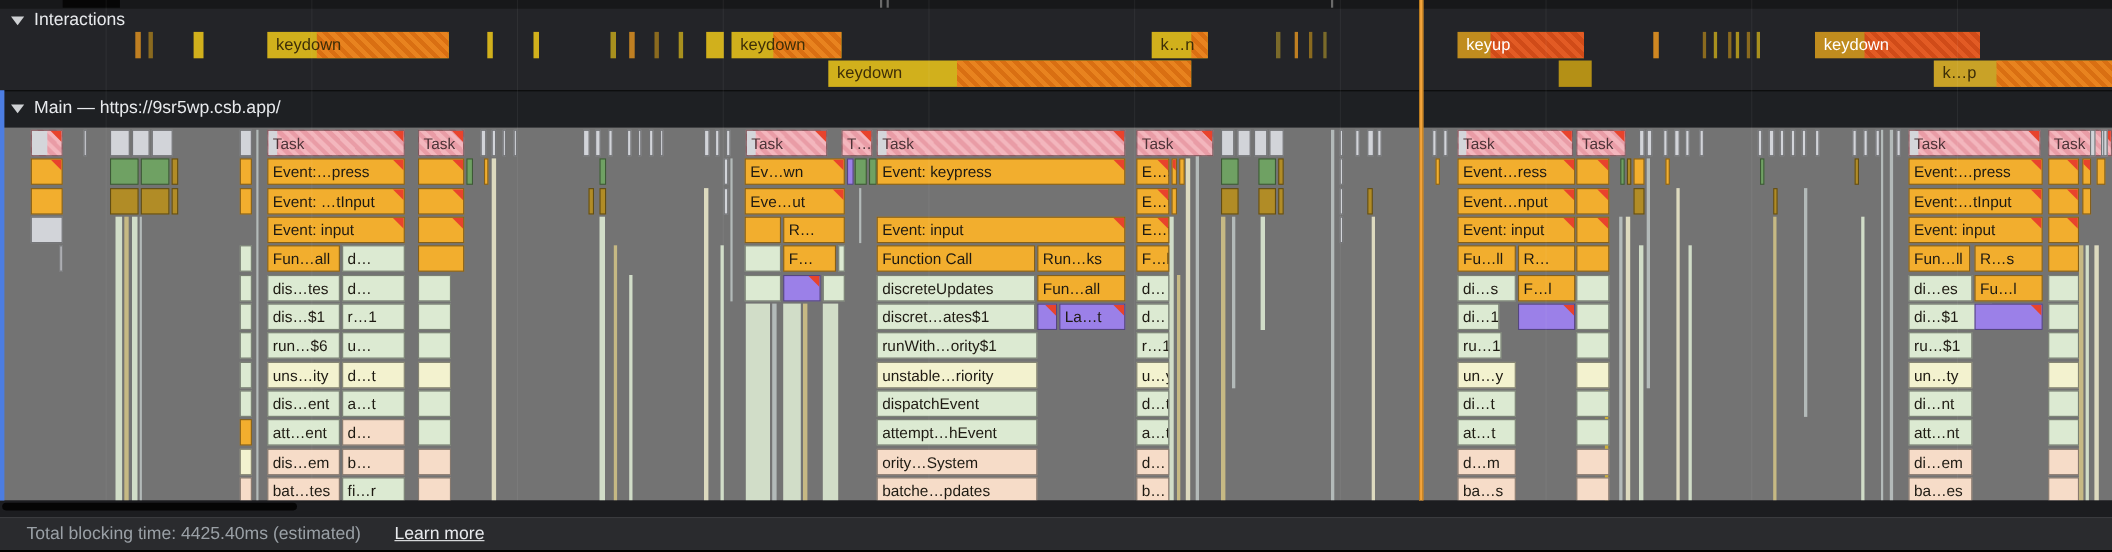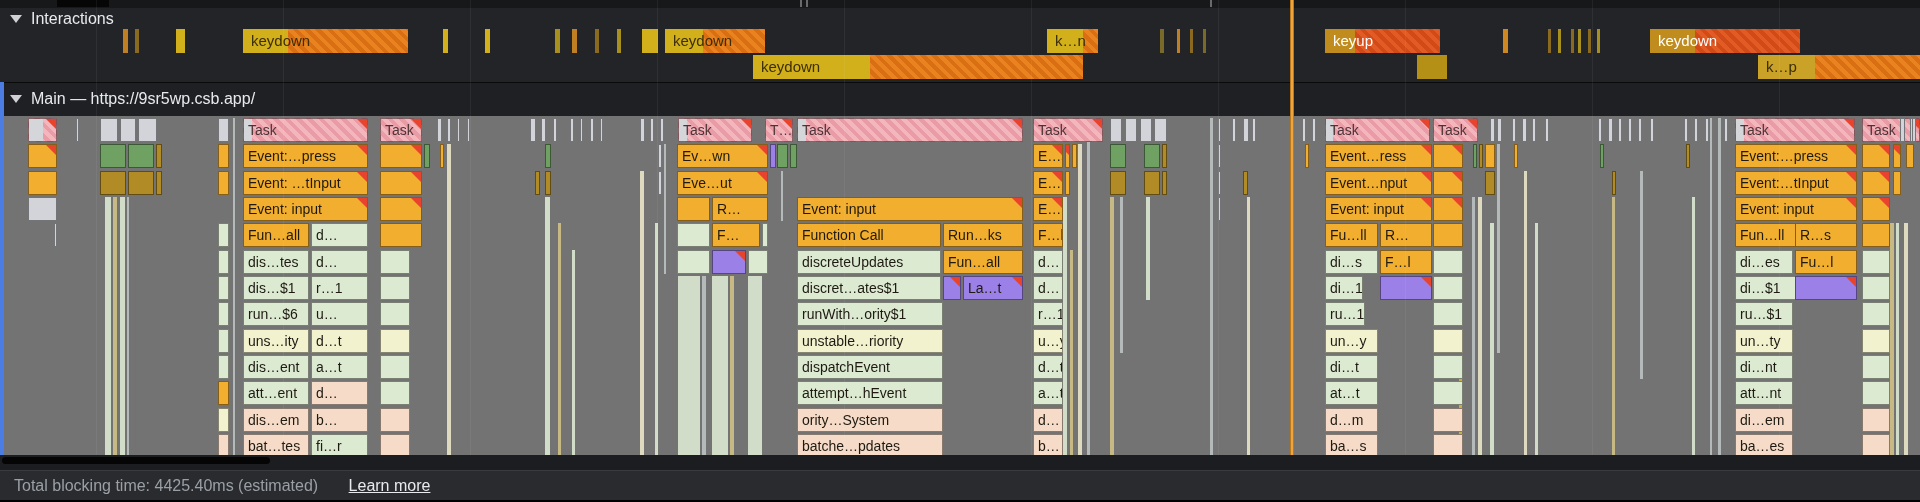--- a/index.html
+++ b/index.html
@@ -43,21 +43,21 @@
   .st-g { background:#d9e6cf; } .st-tan { background:#cdbf86; } .st-pale { background:#e6e3c6; }
   .st-line { background:#b9c0bf; } .st-bright { background:#d6b431; }
 
   .gridline { position:absolute; top:0; width:1px; height:455px; background:rgba(255,255,255,0.055); }
   .playhead { position:absolute; top:0; width:4px; height:455px; background:#f2a43c; border-left:1px solid #b97a1e; border-right:1px solid #b97a1e; z-index:30; }
   .bluestrip { position:absolute; left:0; top:82px; width:4px; height:373px; background:#4c7de2; z-index:31; }
 
   .scrollzone { position:absolute; left:0; top:455px; width:1920px; height:15px; background:#1c1d20; }
   .scrollthumb { position:absolute; left:2px; top:2px; width:268px; height:7px; background:#050505; border-radius:4px; }
 
-  .footer { position:absolute; left:0; top:470px; width:1920px; height:30px; background:#2a2b2e; border-top:1px solid #3a3b3e; color:#9aa0a6; font-size:16px; line-height:29px; padding-left:14px; }
+  .footer { position:absolute; left:0; top:470px; width:1920px; height:30px; background:#2a2b2e; border-top:1px solid #3a3b3e; color:#9aa0a6; font-size:16px; line-height:29px; padding-left:24px; }
   .footer a { color:#e8eaed; text-decoration:underline; margin-left:26px; cursor:pointer; }
   .bottomedge { position:absolute; left:0; top:500px; width:1920px; height:2px; background:#000; }
 </style>
 </head>
 <body>
 
 <div id="stage">
   <div class="topstrip" id="topstrip">
       <div class="topmark" style="left: 57px; width: 52px; background: rgb(6, 6, 6);"></div>
       <div class="topmark" style="left: 800px; width: 2px; background: rgb(106, 106, 106);"></div>
@@ -356,20 +356,24 @@
       <div class="frame c-gr" style="left: 790px; top: 28px; width: 7px;"></div>
       <div class="frame c-task" style="left: 797px; top: 2px; width: 226px;">
         <i class="cap" style="width: 8px;"></i>
         <span class="lab">Task</span>
         <em class="tri"></em>
       </div>
       <div class="frame c-task" style="left: 1033px; top: 2px; width: 70px;">
         <span class="lab">Task</span>
         <em class="tri"></em>
       </div>
+      <div class="frame c-o" style="left: 797px; top: 28px; width: 226px;">
+        <span class="lab">Event: keypress</span>
+        <em class="tri"></em>
+      </div>
       <div class="frame c-o" style="left: 1033px; top: 28px; width: 30px;">
         <span class="lab">E…s</span>
         <em class="tri"></em>
       </div>
       <div class="frame c-o" style="left: 1065px; top: 28px; width: 5px;">
         <em class="tri"></em>
       </div>
       <div class="frame c-o" style="left: 1072px; top: 28px; width: 5px;"></div>
       <div class="frame c-o" style="left: 1033px; top: 55px; width: 30px;">
         <span class="lab">E…t</span>
@@ -599,21 +603,21 @@
         <em class="tri"></em>
       </div>
       <div class="frame c-o" style="left: 1893px; top: 55px; width: 8px;"></div>
       <div class="frame c-o" style="left: 1735px; top: 81px; width: 122px;">
         <span class="lab">Event: input</span>
         <em class="tri"></em>
       </div>
       <div class="frame c-o" style="left: 1862px; top: 81px; width: 28px;">
         <em class="tri"></em>
       </div>
-      <div class="frame c-o" style="left: 1735px; top: 107px; width: 72px;">
+      <div class="frame c-o" style="left: 1735px; top: 107px; width: 56px;">
         <span class="lab">Fun…ll</span>
       </div>
       <div class="frame c-o" style="left: 1795px; top: 107px; width: 62px;">
         <span class="lab">R…s</span>
       </div>
       <div class="frame c-o" style="left: 1862px; top: 107px; width: 28px;"></div>
       <div class="frame c-g" style="left: 1735px; top: 134px; width: 58px;">
         <span class="lab">di…es</span>
       </div>
       <div class="frame c-o" style="left: 1795px; top: 134px; width: 62px;">

